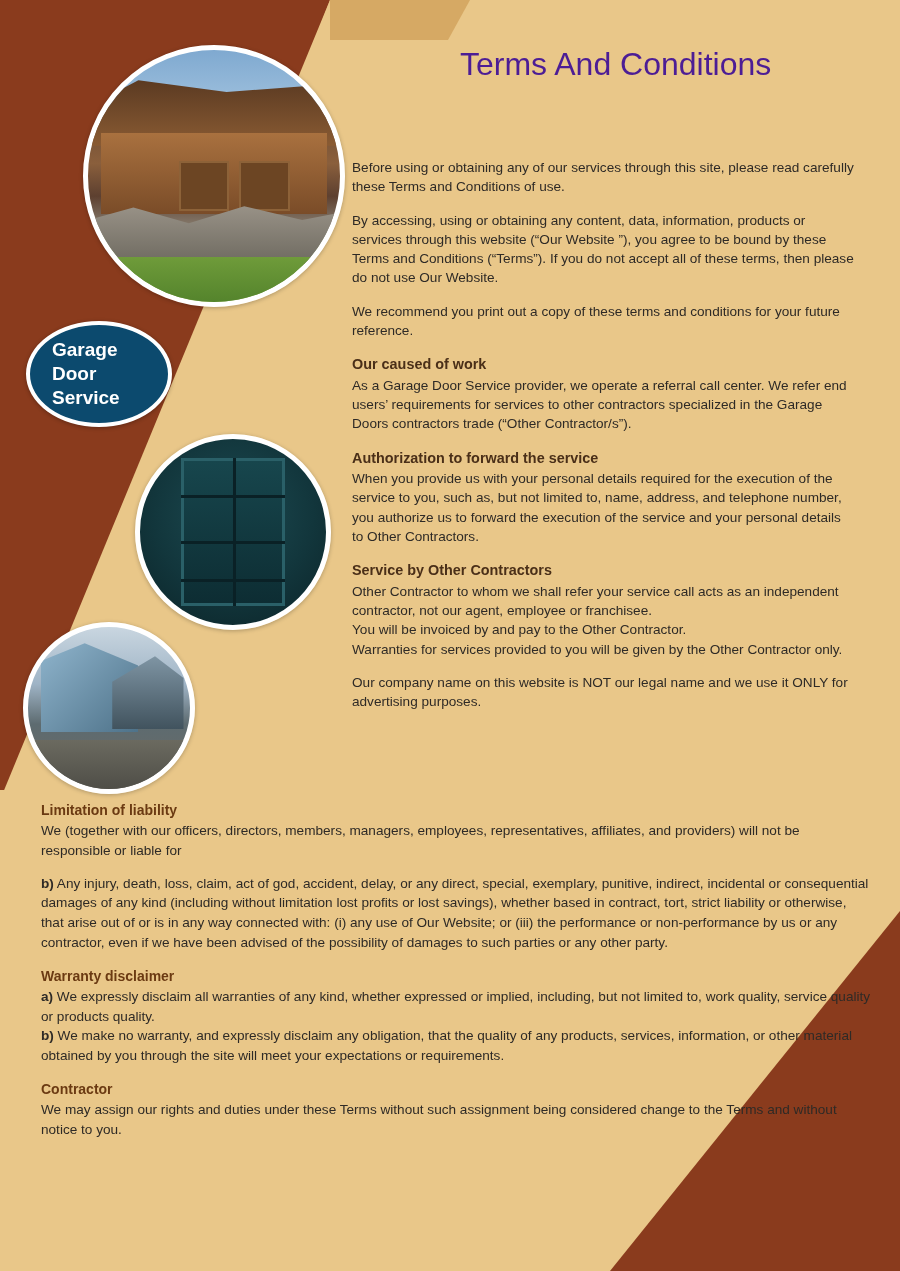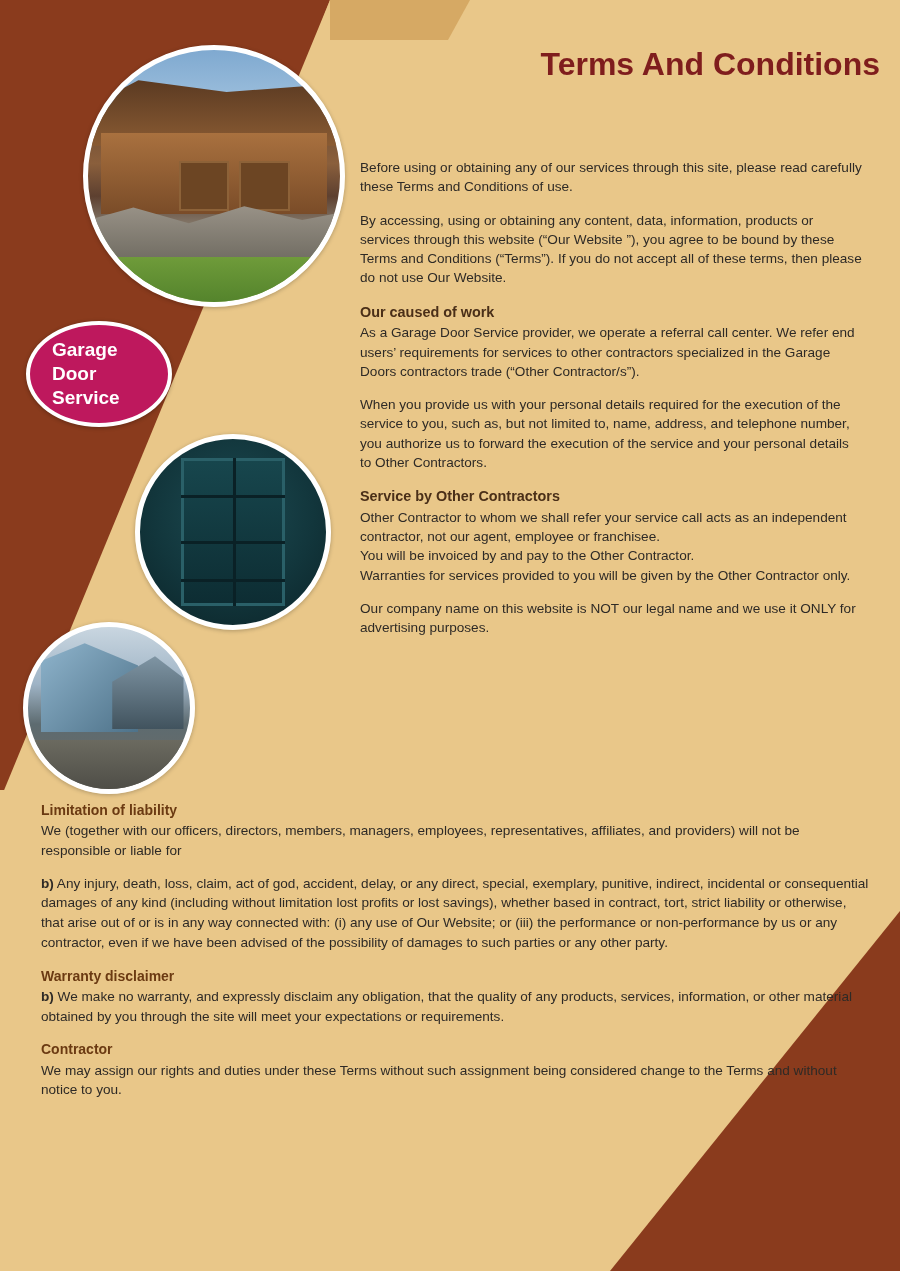--- a/index.html
+++ b/index.html
@@ -133,21 +133,21 @@
   #photo-modern .base {
     position: absolute; left: 0; bottom: 0; width: 100%; height: 30%;
     background: linear-gradient(#6b6a60, #4f4e47);
   }
 
   
   #badge {
     position: absolute;
     left: 26px; top: 321px;
     width: 146px; height: 106px;
-    background: #be185d;
+    background: #0c4a6e;
     border: 4px solid #ffffff;
     border-radius: 50% / 50%;
     z-index: 4;
     display: flex;
     flex-direction: column;
     align-items: center;
     justify-content: center;
     box-shadow: 0 1px 4px rgba(0,0,0,0.3);
   }
   #badge .line {
@@ -157,31 +157,31 @@
     line-height: 1.28;
     width: 100%;
     padding-left: 22px;
   }
 
   
   #title {
     position: absolute;
     left: 460px; top: 46px;
     width: 420px;
-    text-align: right;
+    text-align: left;
     font-size: 32px;
-    font-weight: bold;
-    color: #7f1d1d;
+    font-weight: normal;
+    color: #4c1d95;
     z-index: 5;
   }
 
   
   #right-col {
     position: absolute;
-    left: 360px; top: 158px;
+    left: 352px; top: 158px;
     width: 502px;
     z-index: 5;
     color: #2e2a26;
     font-size: 13.6px;
     line-height: 1.42;
   }
   #right-col p { margin-bottom: 14px; }
   #right-col h3 {
     font-size: 14.4px;
     font-weight: bold;
@@ -248,27 +248,29 @@
     <div class="line">Garage</div>
     <div class="line">Door</div>
     <div class="line">Service</div>
   </div>
 
   <div id="title">Terms And Conditions</div>
 
   <div id="right-col">
     <p>Before using or obtaining any of our services through this site, please read carefully these Terms and Conditions of use.</p>
     <p>By accessing, using or obtaining any content, data, information, products or services through this website (“Our Website ”), you agree to be bound by these Terms and Conditions (“Terms”). If you do not accept all of these terms, then please do not use Our Website.</p>
+    <p>We recommend you print out a copy of these terms and conditions for your future reference.</p>
 
     <div class="sec">
       <h3>Our caused of work</h3>
       <div>As a Garage Door Service provider, we operate a referral call center. We refer end users’ requirements for services to other contractors specialized in the Garage Doors contractors trade (“Other Contractor/s”).</div>
     </div>
 
     <div class="sec">
+      <h3>Authorization to forward the service</h3>
       <div>When you provide us with your personal details required for the execution of the service to you, such as, but not limited to, name, address, and telephone number, you authorize us to forward the execution of the service and your personal details to Other Contractors.</div>
     </div>
 
     <div class="sec">
       <h3>Service by Other Contractors</h3>
       <div style="white-space:pre-line">Other Contractor to whom we shall refer your service call acts as an independent contractor, not our agent, employee or franchisee.
 You will be invoiced by and pay to the Other Contractor.
 Warranties for services provided to you will be given by the Other Contractor only.</div>
     </div>
 
@@ -278,20 +280,21 @@
   <div id="bottom-col">
 
     <div class="sec">
       <h3>Limitation of liability</h3>
       <p>We (together with our officers, directors, members, managers, employees, representatives, affiliates, and providers) will not be responsible or liable for</p>
       <p><b>b)</b><span> Any injury, death, loss, claim, act of god, accident, delay, or any direct, special, exemplary, punitive, indirect, incidental or consequential damages of any kind (including without limitation lost profits or lost savings), whether based in contract, tort, strict liability or otherwise, that arise out of or is in any way connected with: (i) any use of Our Website; or (iii) the performance or non-performance by us or any contractor, even if we have been advised of the possibility of damages to such parties or any other party.</span></p>
     </div>
 
     <div class="sec">
       <h3>Warranty disclaimer</h3>
+      <div><b>a)</b><span> We expressly disclaim all warranties of any kind, whether expressed or implied, including, but not limited to, work quality, service quality or products quality.</span></div>
       <div><b>b)</b><span> We make no warranty, and expressly disclaim any obligation, that the quality of any products, services, information, or other material obtained by you through the site will meet your expectations or requirements.</span></div>
     </div>
 
     <div class="sec">
       <h3>Contractor</h3>
       <div>We may assign our rights and duties under these Terms without such assignment being considered change to the Terms and without notice to you.</div>
     </div>
 
   </div>
 </div>

